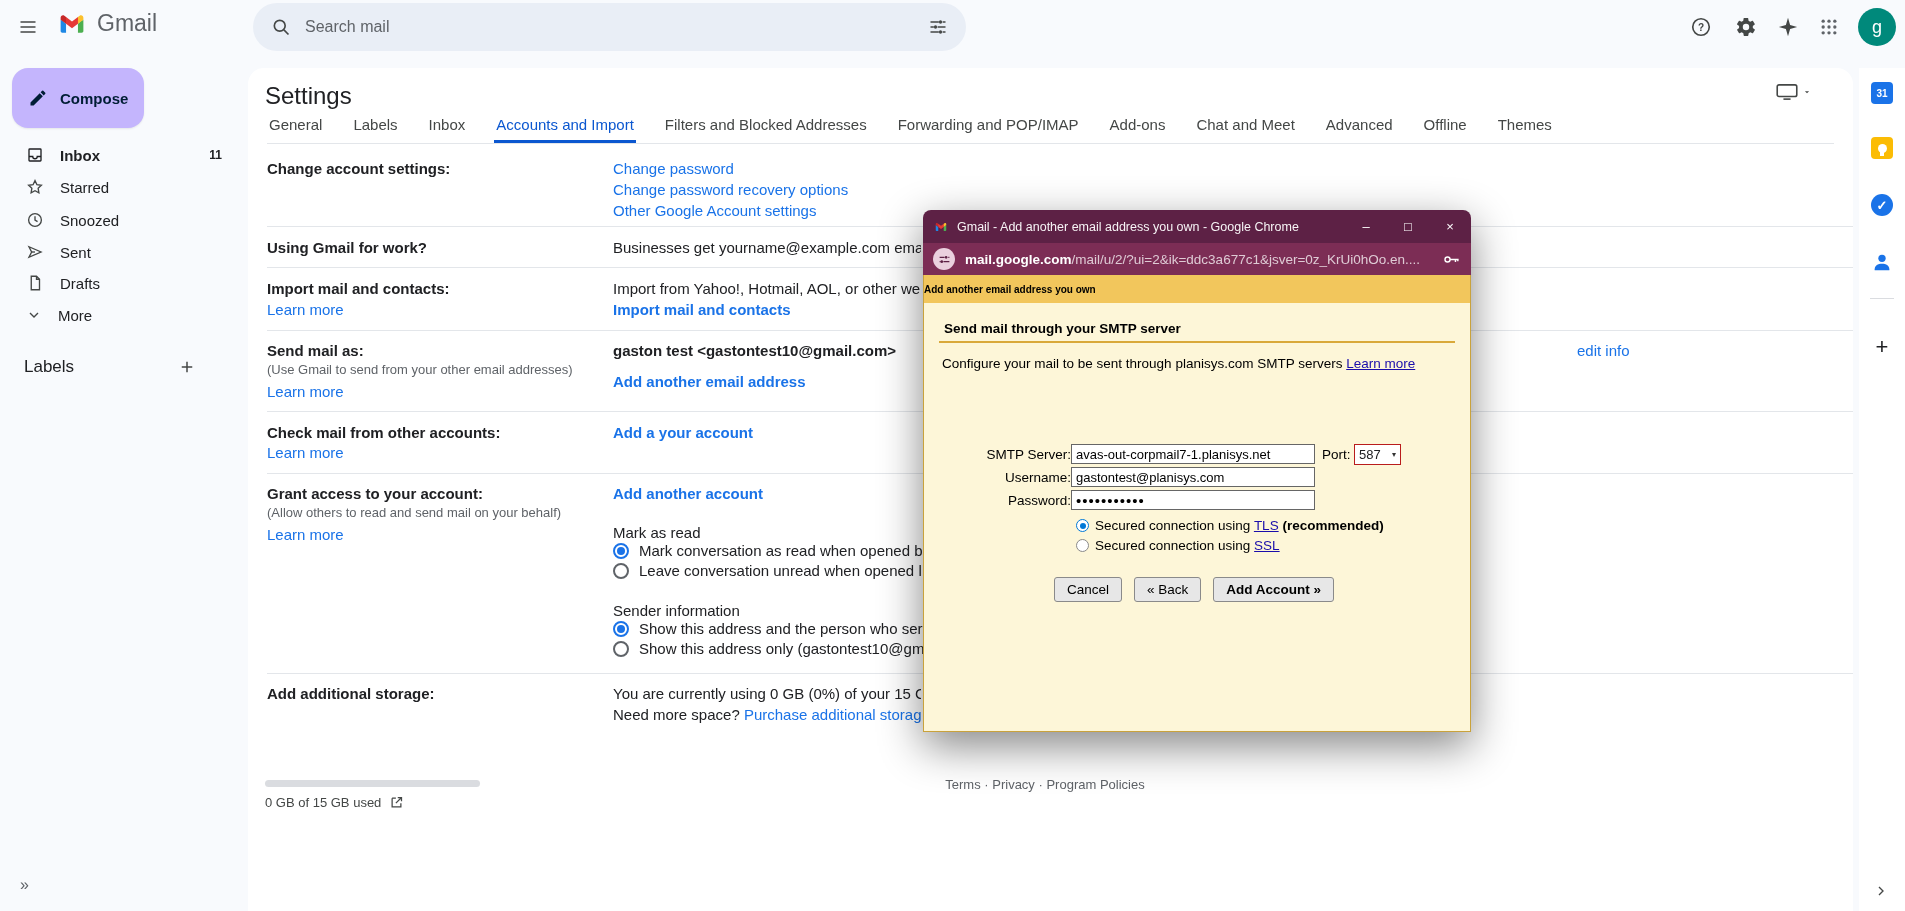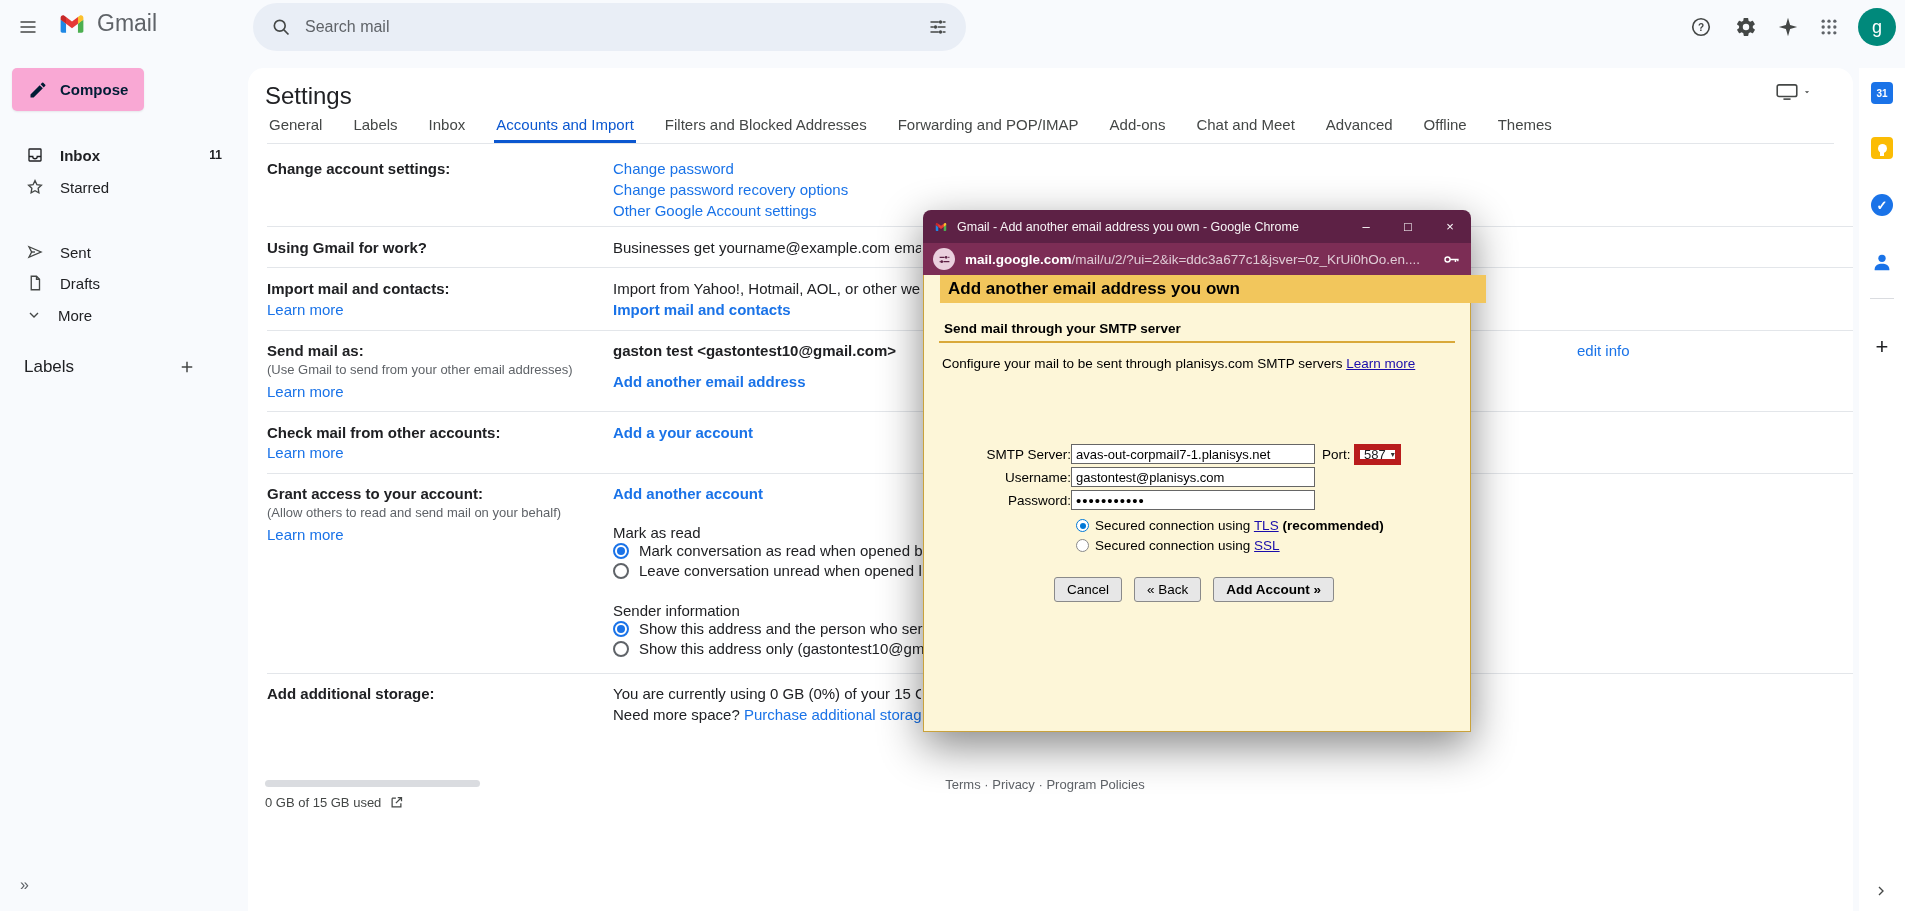--- a/index.html
+++ b/index.html
@@ -12,21 +12,21 @@
   .gmail-logo { position:absolute; left:55px; top:10px; display:flex; align-items:center; gap:8px; }
   .gmail-logo .wordmark { font-size:23px; color:#5f6368; letter-spacing:0; }
   .searchbar { position:absolute; left:253px; top:3px; width:713px; height:48px; background:#e9eef6; border-radius:24px; display:flex; align-items:center; padding:0 18px; gap:14px; }
   .searchbar input { flex:1; border:none; background:transparent; outline:none; font-size:16px; color:#202124; font-family:"Liberation Sans",sans-serif; }
   .searchbar input::placeholder { color:#5f6368; }
   .tb-icon { position:absolute; top:10px; width:34px; height:34px; display:flex; align-items:center; justify-content:center; cursor:pointer; }
   .avatar { position:absolute; left:1858px; top:8px; width:38px; height:38px; border-radius:50%; background:#00897b; color:#fff; font-size:18px; display:flex; align-items:center; justify-content:center; cursor:pointer; }
 
   
   #sidebar { position:absolute; left:0; top:68px; width:248px; height:843px; }
-  .compose { position:absolute; left:12px; top:0px; width:132px; height:43px; background:#f9a8d4; border-radius:5px; display:flex; align-items:center; gap:12px; padding-left:16px; cursor:pointer; box-shadow:0 1px 2px rgba(0,0,0,.08); }
+  .compose { position:absolute; left:12px; top:0px; width:132px; height:60px; background:#c4b5fd; border-radius:16px; display:flex; align-items:center; gap:12px; padding-left:16px; cursor:pointer; box-shadow:0 1px 2px rgba(0,0,0,.08); }
   .compose span { font-size:15px; font-weight:700; color:#001d35; }
   .nav-item { position:absolute; left:8px; width:228px; height:32px; display:flex; align-items:center; gap:16px; padding-left:18px; padding-right:14px; border-radius:0 16px 16px 0; font-size:15px; color:#202124; cursor:pointer; }
   .nav-item.bold { font-weight:700; }
   .nav-count { margin-left:auto; font-size:12px; font-weight:700; color:#202124; }
   .labels-row { position:absolute; left:24px; top:289px; width:200px; display:flex; align-items:center; }
   .labels-row .hd { font-size:17px; font-weight:500; color:#202124; }
   .labels-plus { margin-left:auto; margin-right:28px; cursor:pointer; display:flex; }
 
   
   #main { position:absolute; left:248px; top:68px; width:1605px; height:843px; background:#ffffff; border-radius:16px 16px 0 0; }
@@ -70,30 +70,30 @@
   .win-titlebar { position:absolute; left:0; top:0; width:548px; height:33px; background:#5d2145; border-radius:8px 8px 0 0; display:flex; align-items:center; padding-left:10px; gap:8px; }
   .win-title { font-size:12.5px; color:rgba(255,255,255,.95); white-space:nowrap; overflow:hidden; max-width:370px; }
   .win-controls { position:absolute; right:0; top:0; height:33px; display:flex; }
   .win-btn { width:42px; height:33px; display:flex; align-items:center; justify-content:center; color:#fff; font-size:13px; cursor:pointer; }
   .win-urlbar { position:absolute; left:0; top:33px; width:548px; height:32px; background:#7c2d55; display:flex; align-items:center; padding:0 10px; gap:10px; }
   .site-chip { width:22px; height:22px; border-radius:50%; background:#ead0de; display:flex; align-items:center; justify-content:center; flex:none; cursor:pointer; }
   .url-text { font-size:13.5px; color:rgba(255,255,255,.75); white-space:nowrap; overflow:hidden; flex:1; }
   .url-text b { color:#ffffff; font-weight:700; }
   .key-ic { flex:none; cursor:pointer; display:flex; }
   .dlg-content { position:absolute; left:0; top:65px; width:548px; height:457px; background:#fdf6d8; border:1px solid #c9a23c; border-top:none; }
-  .dlg-header { position:absolute; left:16px; top:0; width:546px; height:28px; background:#f2c65c; display:flex; align-items:center; padding-left:8px; font-size:17px; font-weight:700; color:#000; }
+  .dlg-header { position:absolute; left:0; top:0; width:546px; height:28px; background:#f2c65c; display:flex; align-items:center; padding-left:0; font-size:10px; font-weight:700; color:#000; }
   .dlg-section { position:absolute; left:20px; top:46px; font-size:13.5px; font-weight:700; color:#000; }
   .dlg-rule { position:absolute; left:15px; top:66px; width:516px; height:2px; background:#d9a93a; }
   .dlg-config { position:absolute; left:18px; top:81px; font-size:13.5px; color:#000; white-space:nowrap; }
   a.classic { color:#1a0dab; text-decoration:underline; cursor:pointer; }
   .f-label { position:absolute; width:143px; text-align:right; font-size:13.5px; color:#000; }
   .f-input { position:absolute; left:147px; width:244px; height:20px; border:1px solid #666; background:#fff; font-size:13px; font-family:"Liberation Sans",sans-serif; padding:0 4px; color:#000; }
   .f-pass { letter-spacing:1px; font-size:15px; }
   .port-label { position:absolute; left:398px; font-size:13.5px; color:#000; }
-  .port-select { position:absolute; left:430px; width:47px; height:21px; border:6px solid #b91c1c; background:#fff; font-size:13px; display:flex; align-items:center; padding:0 4px; gap:5px; cursor:pointer; }
+  .port-select { position:absolute; left:430px; width:47px; height:21px; border:1px solid #b91c1c; background:#fff; font-size:13px; display:flex; align-items:center; padding:0 4px; gap:5px; cursor:pointer; }
   .port-select .arrow { font-size:8px; color:#333; margin-left:auto; }
   .dlg-radio { position:absolute; left:152px; display:flex; align-items:center; gap:6px; font-size:13.5px; color:#000; white-space:nowrap; cursor:pointer; }
   .crdo { width:13px; height:13px; border-radius:50%; border:1px solid #8a8a8a; background:#fff; flex:none; position:relative; }
   .crdo.sel { border-color:#0078d7; }
   .crdo.sel::after { content:""; position:absolute; left:2.5px; top:2.5px; width:6px; height:6px; border-radius:50%; background:#0078d7; }
   .dlg-buttons { position:absolute; left:130px; top:302px; display:flex; gap:12px; }
   .dlg-btn { height:25px; padding:0 12px; background:#e7e7e7; border:1px solid #8a8a8a; border-radius:3px; font-size:13.5px; font-family:"Liberation Sans",sans-serif; color:#000; display:flex; align-items:center; cursor:pointer; }
   .dlg-btn.primary { font-weight:700; }
   svg { display:block; }
 </style>
@@ -187,20 +187,29 @@
     <span class="nav-count">11</span>
   </div>
   <div class="nav-item" style="top:103px">
     <span>
         <svg width="18" height="18" viewBox="0 0 24 24" fill="none" stroke="#444746" stroke-width="1.8">
           <path d="M12 3.5l2.6 5.4 5.9.8-4.3 4.1 1 5.9-5.2-2.8-5.2 2.8 1-5.9-4.3-4.1 5.9-.8z"></path>
         </svg>
       </span>
     <span>Starred</span>
   </div>
+  <div class="nav-item" style="top:136px">
+    <span>
+        <svg width="18" height="18" viewBox="0 0 24 24" fill="none" stroke="#444746" stroke-width="1.8">
+          <circle cx="12" cy="12" r="8.5"></circle>
+          <path d="M12 7v5.2l3.4 2"></path>
+        </svg>
+      </span>
+    <span>Snoozed</span>
+  </div>
   <div class="nav-item" style="top:168px">
     <span>
         <svg width="18" height="18" viewBox="0 0 24 24" fill="none" stroke="#444746" stroke-width="1.8">
           <path d="M4 5l16 7-16 7 3.5-7z"></path>
           <path d="M7.5 12H12"></path>
         </svg>
       </span>
     <span>Sent</span>
   </div>
   <div class="nav-item" style="top:199px">

